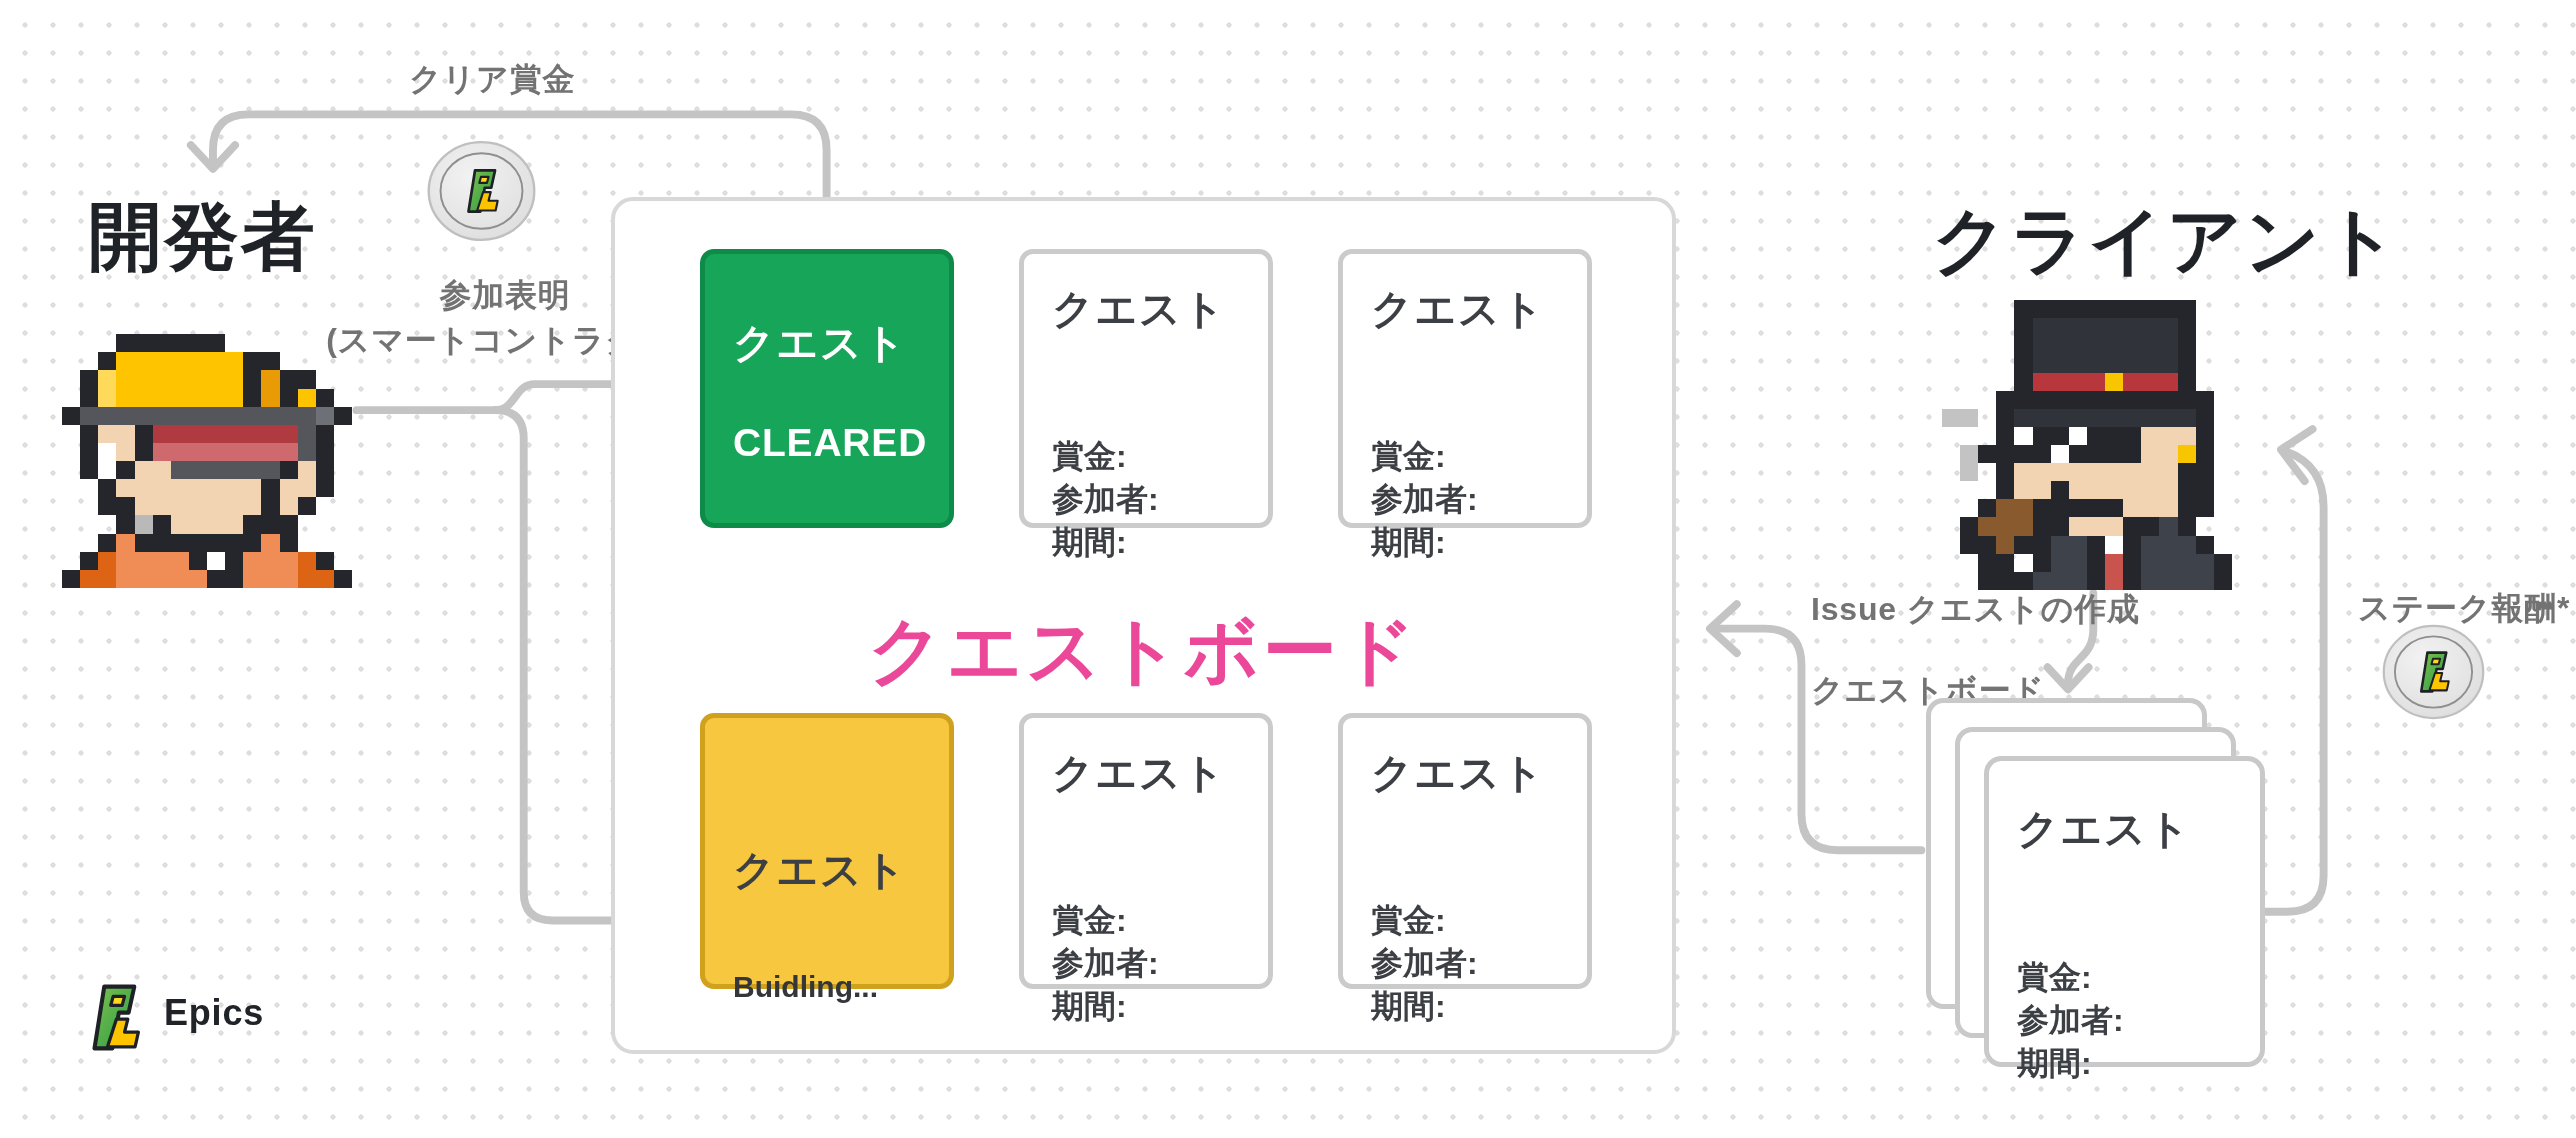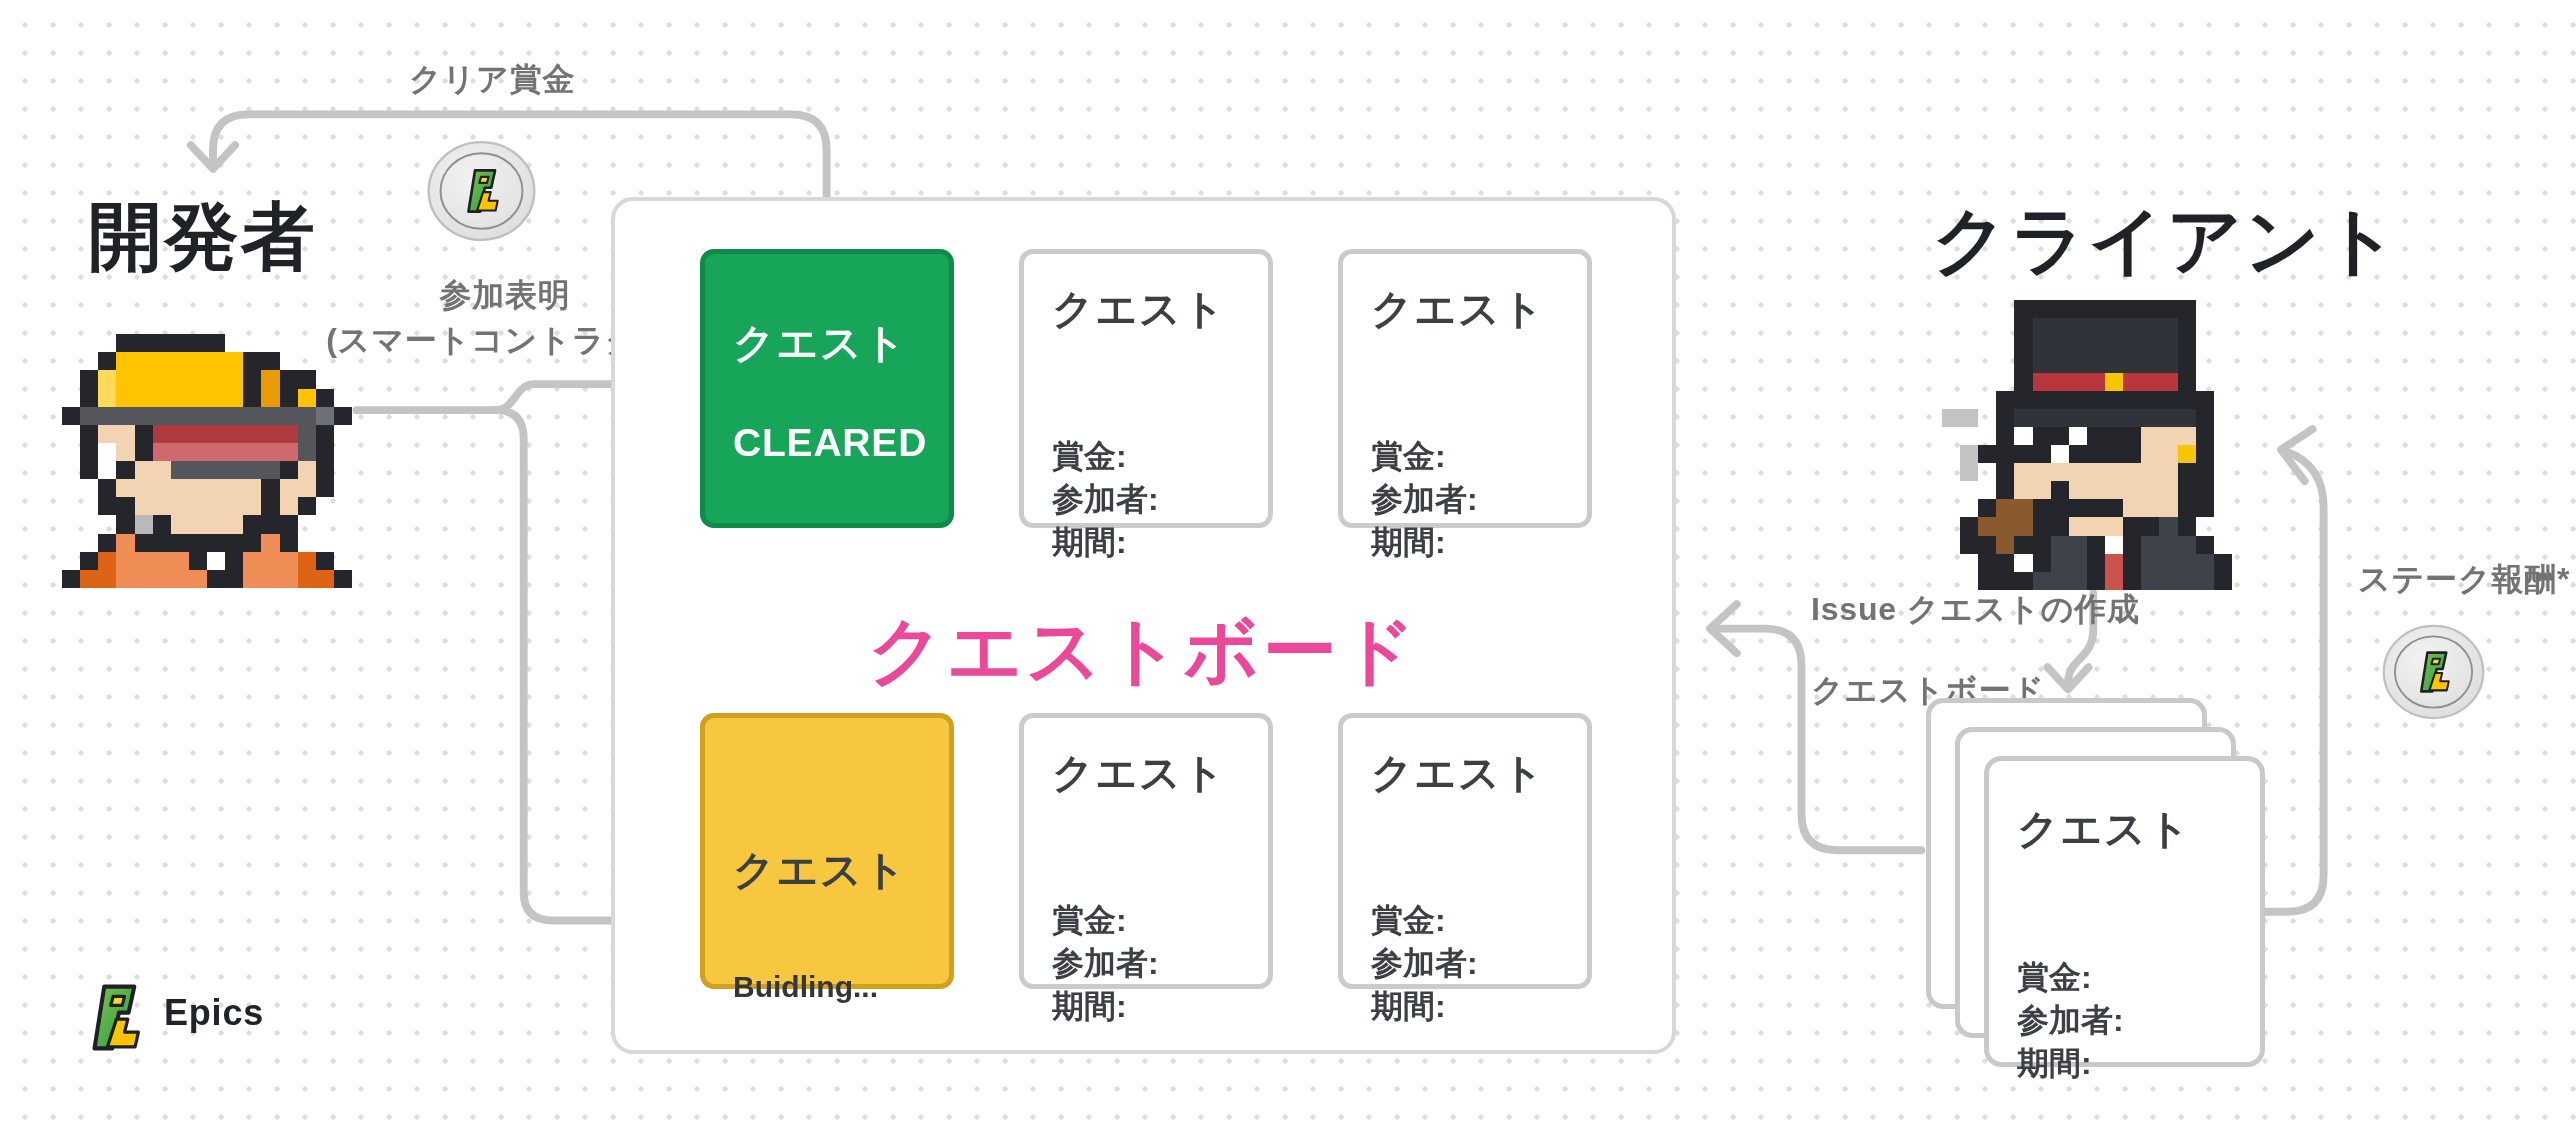--- a/index.html
+++ b/index.html
@@ -559,21 +559,21 @@
       <rect x="253" y="345" width="23" height="23" fill="#3e424a"></rect>
       <rect x="276" y="345" width="23" height="23" fill="#3e424a"></rect>
       <rect x="299" y="345" width="23" height="23" fill="#3e424a"></rect>
       <rect x="322" y="345" width="23" height="23" fill="#3e424a"></rect>
       <rect x="345" y="345" width="23" height="23" fill="#24262b"></rect>
     </svg></div>
 
 <div class="abs annotation" style="left:1811px;top:588px;">Issue クエストの作成</div>
 <div class="abs annotation" style="left:1811px;top:669px;">クエストボード</div>
 
-<div class="abs annotation" style="left:2358px;top:558px;">ステーク報酬*</div>
+<div class="abs annotation" style="left:2358px;top:587px;">ステーク報酬*</div>
 <svg class="abs" style="left:2380px;top:623px;" width="107" height="98" viewBox="0 0 140 132">
     <use href="#coin"></use>
   </svg>
 
 <div class="stack-card" style="left:1926px;top:698px;"></div>
 <div class="stack-card" style="left:1955px;top:727px;"></div>
 <div class="stack-card" style="left:1984px;top:756px;">
   <div class="card-title">クエスト</div>
   <div class="field-list">
     <div>賞金:</div>

